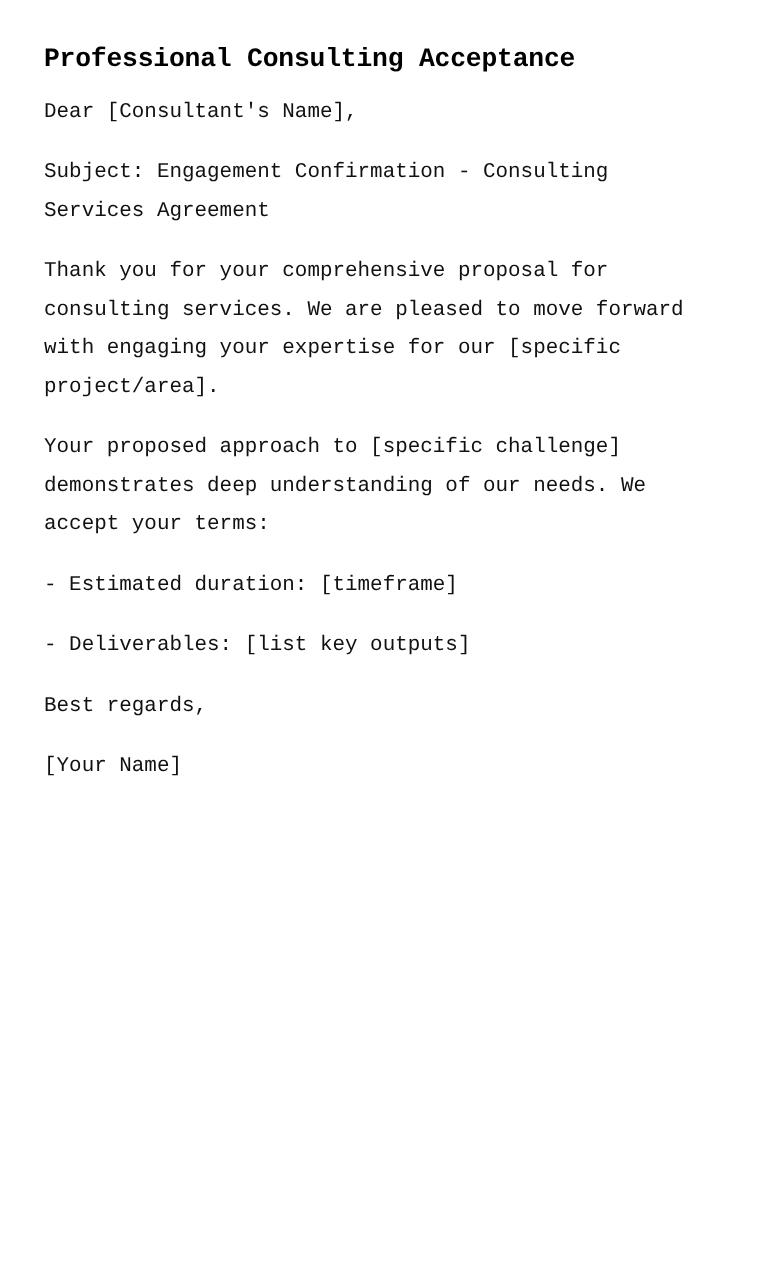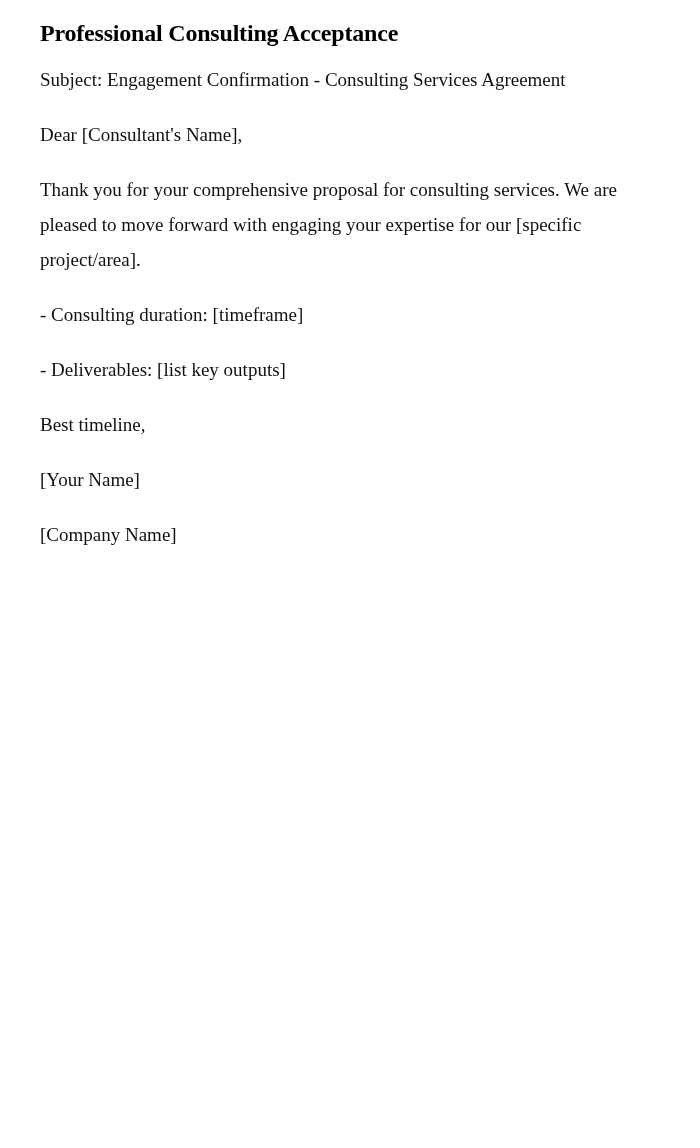--- a/index.html
+++ b/index.html
@@ -1,34 +1,34 @@
 <!DOCTYPE html>
 <html><head>
 <meta charset="utf-8">
 <style>
   html, body { margin: 0; padding: 0; background: #ffffff; }
   body { width: 700px; height: 1148px; overflow: hidden; position: relative; }
   .doc {
-    position: absolute; left: 40px; top: 14px; width: 610px;
-    font-family: Liberation Serif, serif; color: #111111;
+    position: absolute; left: 40px; top: 36px; width: 610px;
+    font-family: Liberation Mono, monospace; color: #111111;
   }
   .title {
     font-size: 24px; font-weight: bold; line-height: 38px; margin: 0 0 10px 0;
     letter-spacing: -0.2px; color: #000;
   }
   .p {
     font-size: 19px; line-height: 35px; margin: 0 0 20px 0; letter-spacing: 0px;
   }
 </style>
 </head>
 <body>
 
 <div class="doc">
   <h1 class="title">Professional Consulting Acceptance</h1>
+  <p class="p">Dear [Consultant's Name],</p>
   <p class="p">Subject: Engagement Confirmation - Consulting Services Agreement</p>
-  <p class="p">Dear [Consultant's Name],</p>
   <p class="p">Thank you for your comprehensive proposal for consulting services. We are pleased to move forward with engaging your expertise for our [specific project/area].</p>
-  <p class="p">- Consulting duration: [timeframe]</p>
+  <p class="p">Your proposed approach to [specific challenge] demonstrates deep understanding of our needs. We accept your terms:</p>
+  <p class="p">- Estimated duration: [timeframe]</p>
   <p class="p">- Deliverables: [list key outputs]</p>
-  <p class="p">Best timeline,</p>
+  <p class="p">Best regards,</p>
   <p class="p">[Your Name]</p>
-  <p class="p">[Company Name]</p>
 </div>
 
 </body></html>

